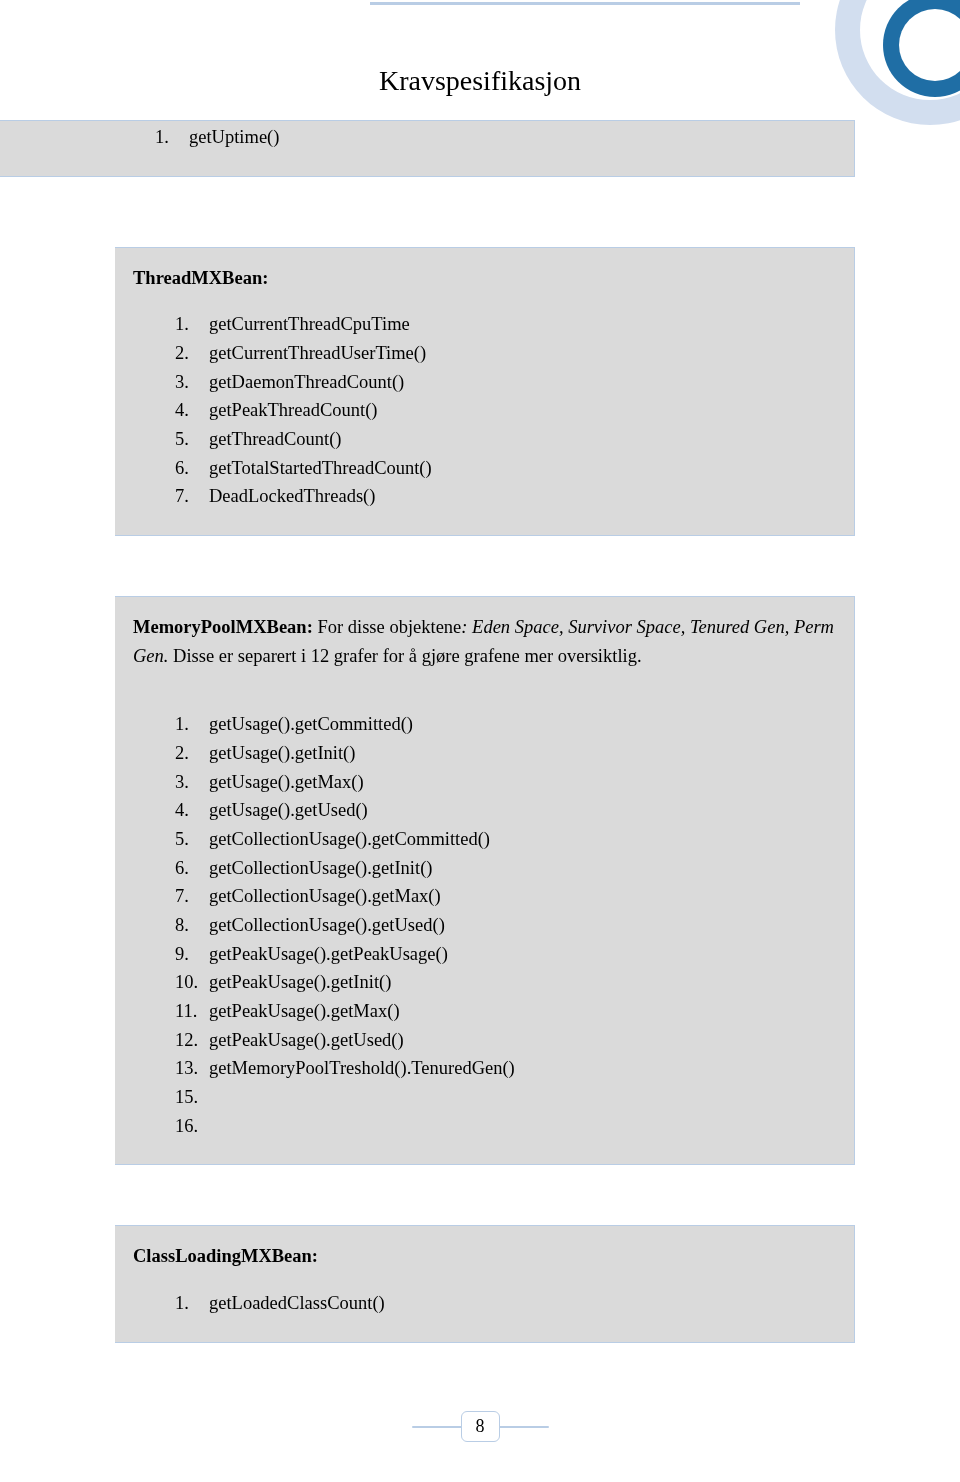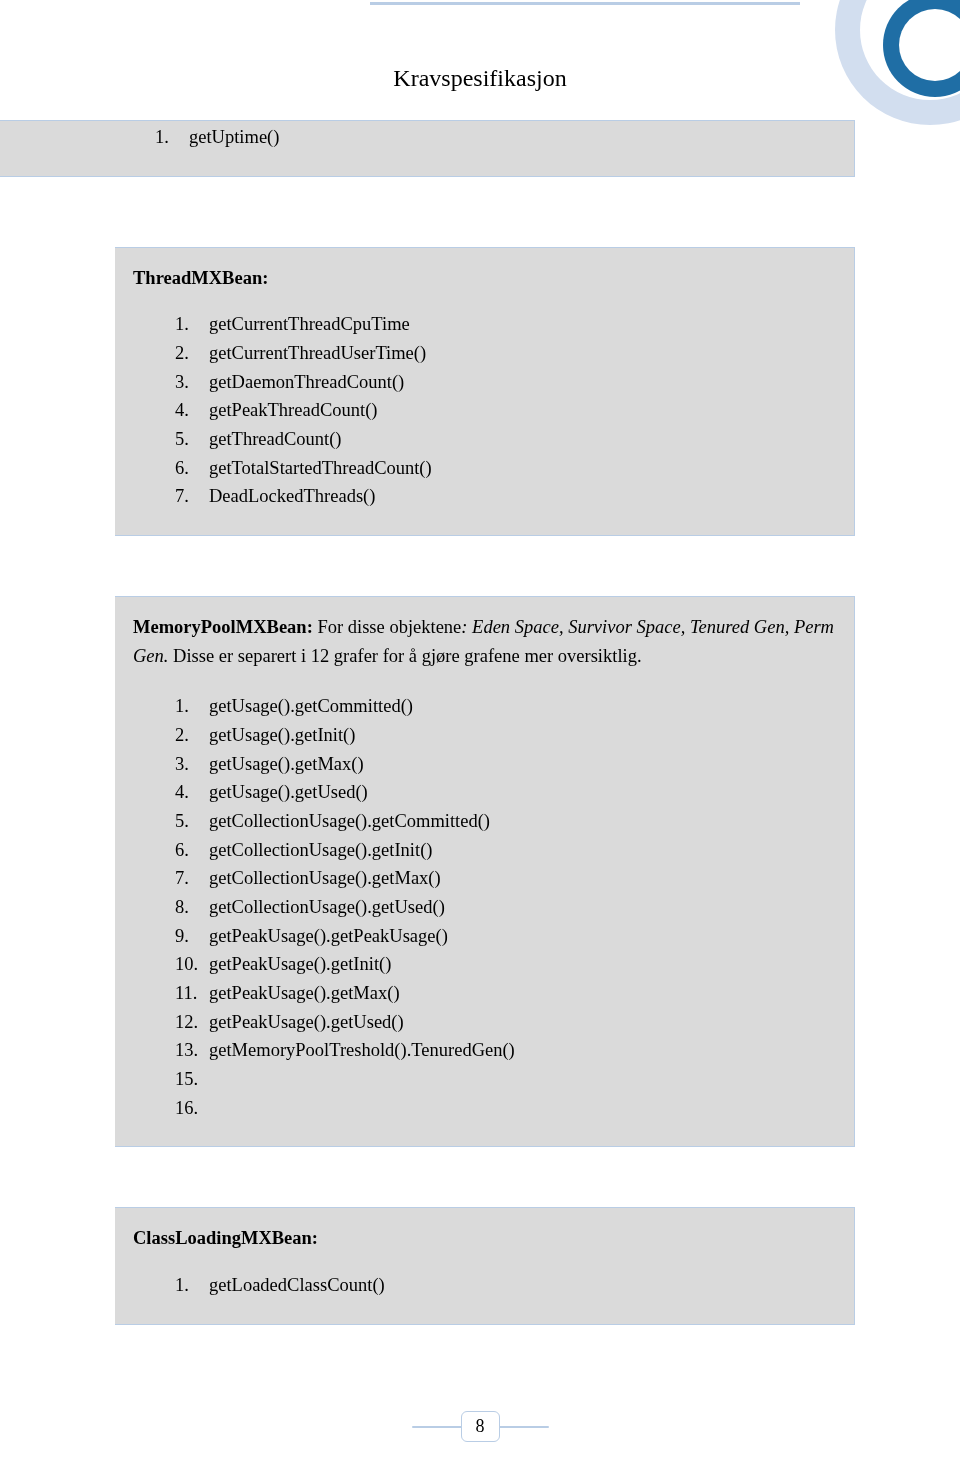--- a/index.html
+++ b/index.html
@@ -27,21 +27,21 @@
     width: 430px;
     height: 3px;
     background: #b9cde5;
   }
   .header-title {
     position: absolute;
     top: 65px;
     left: 0;
     width: 960px;
     text-align: center;
-    font-size: 24px;
+    font-size: 28px;
   }
   .content {
     position: absolute;
     top: 120px;
     left: 115px;
     width: 740px;
   }
   .section {
     background: #dadada;
     border: 1px solid #b9cde5;
@@ -152,21 +152,21 @@
           <span>getTotalStartedThreadCount()</span>
         </li>
       <li>
           <span class="num">7.</span>
           <span>DeadLockedThreads()</span>
         </li>
     </ol>
   </div>
 
   <div class="section">
-    <div class="section-title" style="margin-bottom:22px;">
+    <div class="section-title" style="margin-bottom:40px;">
       <span>MemoryPoolMXBean:</span><span class="normal"> For disse objektene</span><span class="italic">: Eden Space, Survivor Space, Tenured Gen, Perm Gen.</span><span class="normal"> Disse er separert i 12 grafer for å gjøre grafene mer oversiktlig.</span>
     </div>
     <ol class="list">
       <li>
           <span class="num">1.</span>
           <span>getUsage().getCommitted()</span>
         </li>
       <li>
           <span class="num">2.</span>
           <span>getUsage().getInit()</span>

